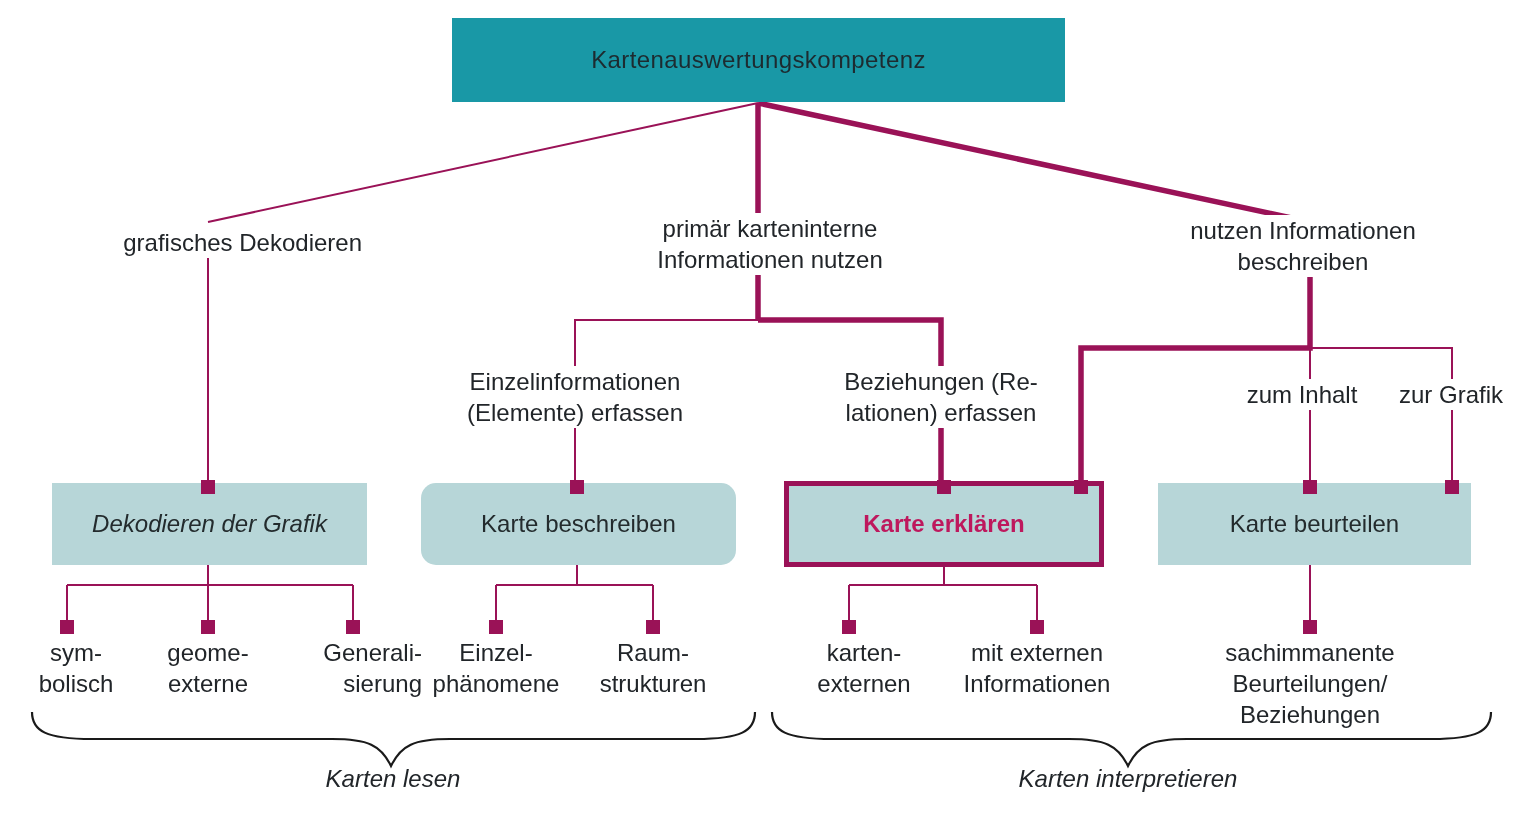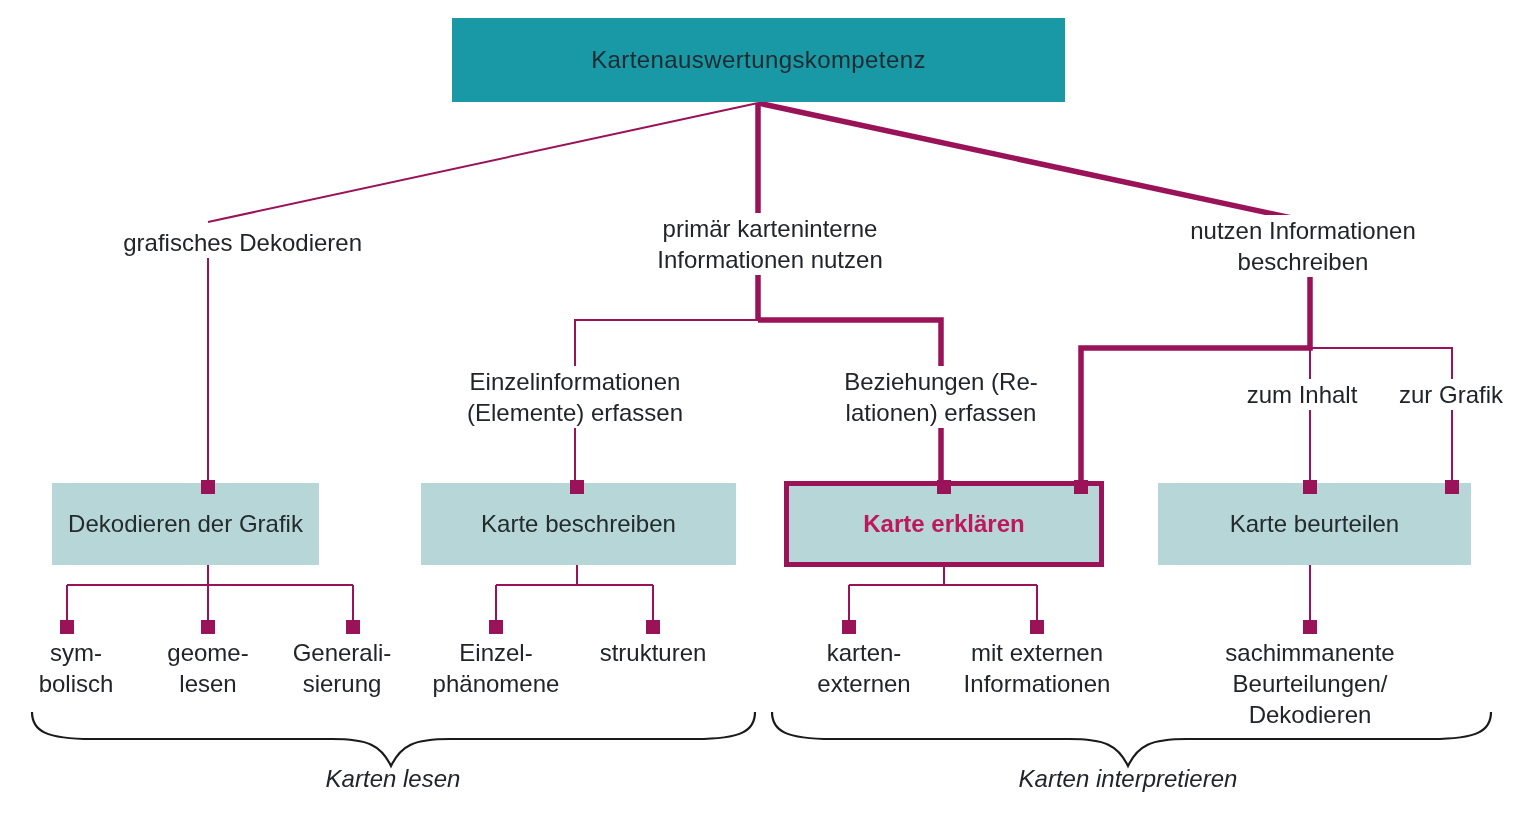--- a/index.html
+++ b/index.html
@@ -102,24 +102,24 @@
     <span>Beziehungen (Re-</span>
     <span>lationen) erfassen</span>
   </div>
   <div class="lbl bg" style="left:1227px;top:379px;width:150px;">
     <span>zum Inhalt</span>
   </div>
   <div class="lbl bg" style="left:1381px;top:379px;width:140px;">
     <span>zur Grafik</span>
   </div>
 
-  <div class="box" style="left:52px;width:267px;">
+  <div class="box" style="left:52px;width:315px;font-style:italic;">
     <span>Dekodieren der Grafik</span>
   </div>
-  <div class="box" style="left:421px;width:315px;">
+  <div class="box" style="left:421px;width:315px;border-radius:15px;">
     <span>Karte beschreiben</span>
   </div>
   <div class="box emph" style="left:784px;width:320px;">
     <span>Karte erklären</span>
   </div>
   <div class="box" style="left:1158px;width:313px;">
     <span>Karte beurteilen</span>
   </div>
 
   <div class="marker" style="left:208px;top:487px;"></div>
@@ -136,45 +136,46 @@
   <div class="marker" style="left:849px;top:627px;"></div>
   <div class="marker" style="left:1037px;top:627px;"></div>
   <div class="marker" style="left:1310px;top:627px;"></div>
 
   <div class="lbl" style="left:-4px;top:637px;width:160px;">
     <span>sym-</span>
     <span>bolisch</span>
   </div>
   <div class="lbl" style="left:128px;top:637px;width:160px;">
     <span>geome-</span>
-    <span>lesen</span>
+    <span>externe</span>
   </div>
-  <div class="lbl" style="left:262px;top:637px;width:160px;">
+  <div class="lbl" style="left:262px;top:637px;width:160px;text-align:right;">
     <span>Generali-</span>
     <span>sierung</span>
   </div>
   <div class="lbl" style="left:411px;top:637px;width:170px;">
     <span>Einzel-</span>
     <span>phänomene</span>
   </div>
   <div class="lbl" style="left:568px;top:637px;width:170px;">
+    <span>Raum-</span>
     <span>strukturen</span>
   </div>
   <div class="lbl" style="left:779px;top:637px;width:170px;">
     <span>karten-</span>
     <span>externen</span>
   </div>
   <div class="lbl" style="left:932px;top:637px;width:210px;">
     <span>mit externen</span>
     <span>Informationen</span>
   </div>
   <div class="lbl" style="left:1185px;top:637px;width:250px;">
     <span>sachimmanente</span>
     <span>Beurteilungen/</span>
-    <span>Dekodieren</span>
+    <span>Beziehungen</span>
   </div>
 
   <div class="lbl italic" style="left:263px;top:763px;width:260px;">
     <span>Karten lesen</span>
   </div>
   <div class="lbl italic" style="left:958px;top:763px;width:340px;">
     <span>Karten interpretieren</span>
   </div>
 
 </div>

